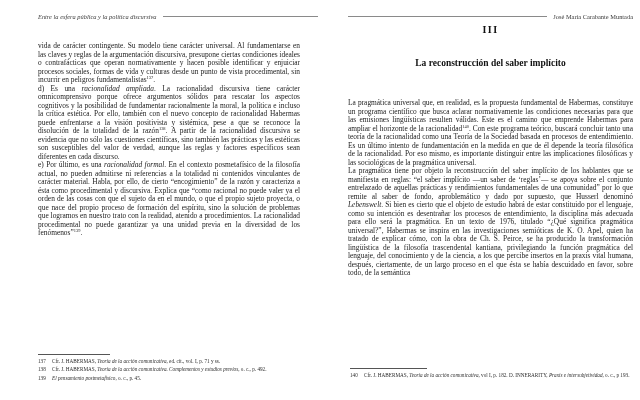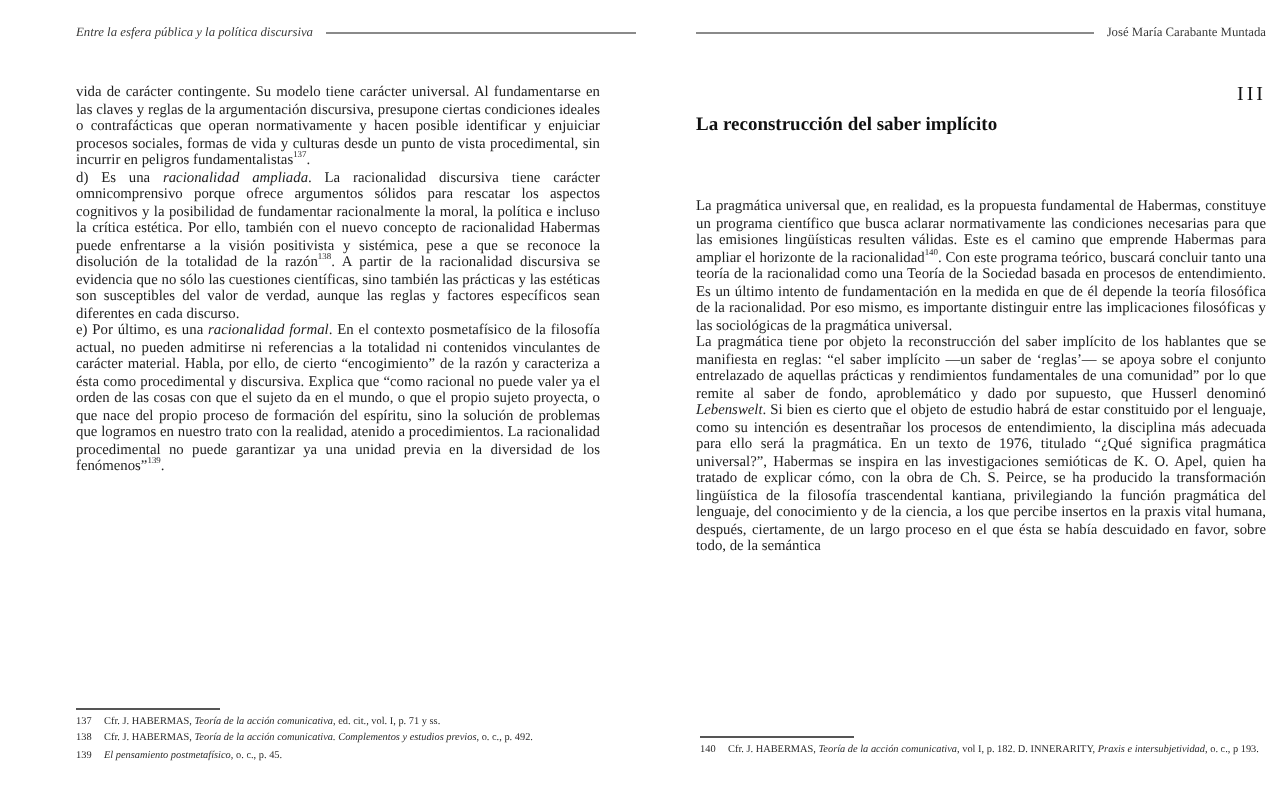--- a/index.html
+++ b/index.html
@@ -45,33 +45,34 @@
   sup {
     font-size: 0.6em;
     line-height: 0;
     vertical-align: super;
     letter-spacing: 0;
   }
   
   .chapter-number {
     position: absolute;
     left: 348px;
-    top: 42px;
+    top: 24px;
     width: 285px;
-    text-align: right;
-    font-weight: normal;
+    text-align: center;
+    font-weight: bold;
     font-size: 10px;
     letter-spacing: 1.5px;
     color: #111111;
   }
   .chapter-title {
     position: absolute;
     left: 348px;
     top: 58px;
     width: 285px;
+    text-align: center;
     font-weight: bold;
     font-size: 9.5px;
     line-height: 11.5px;
     color: #111111;
   }
   
   .fn-rule {
     position: absolute;
     border-top: 1px solid #555555;
     height: 0;

